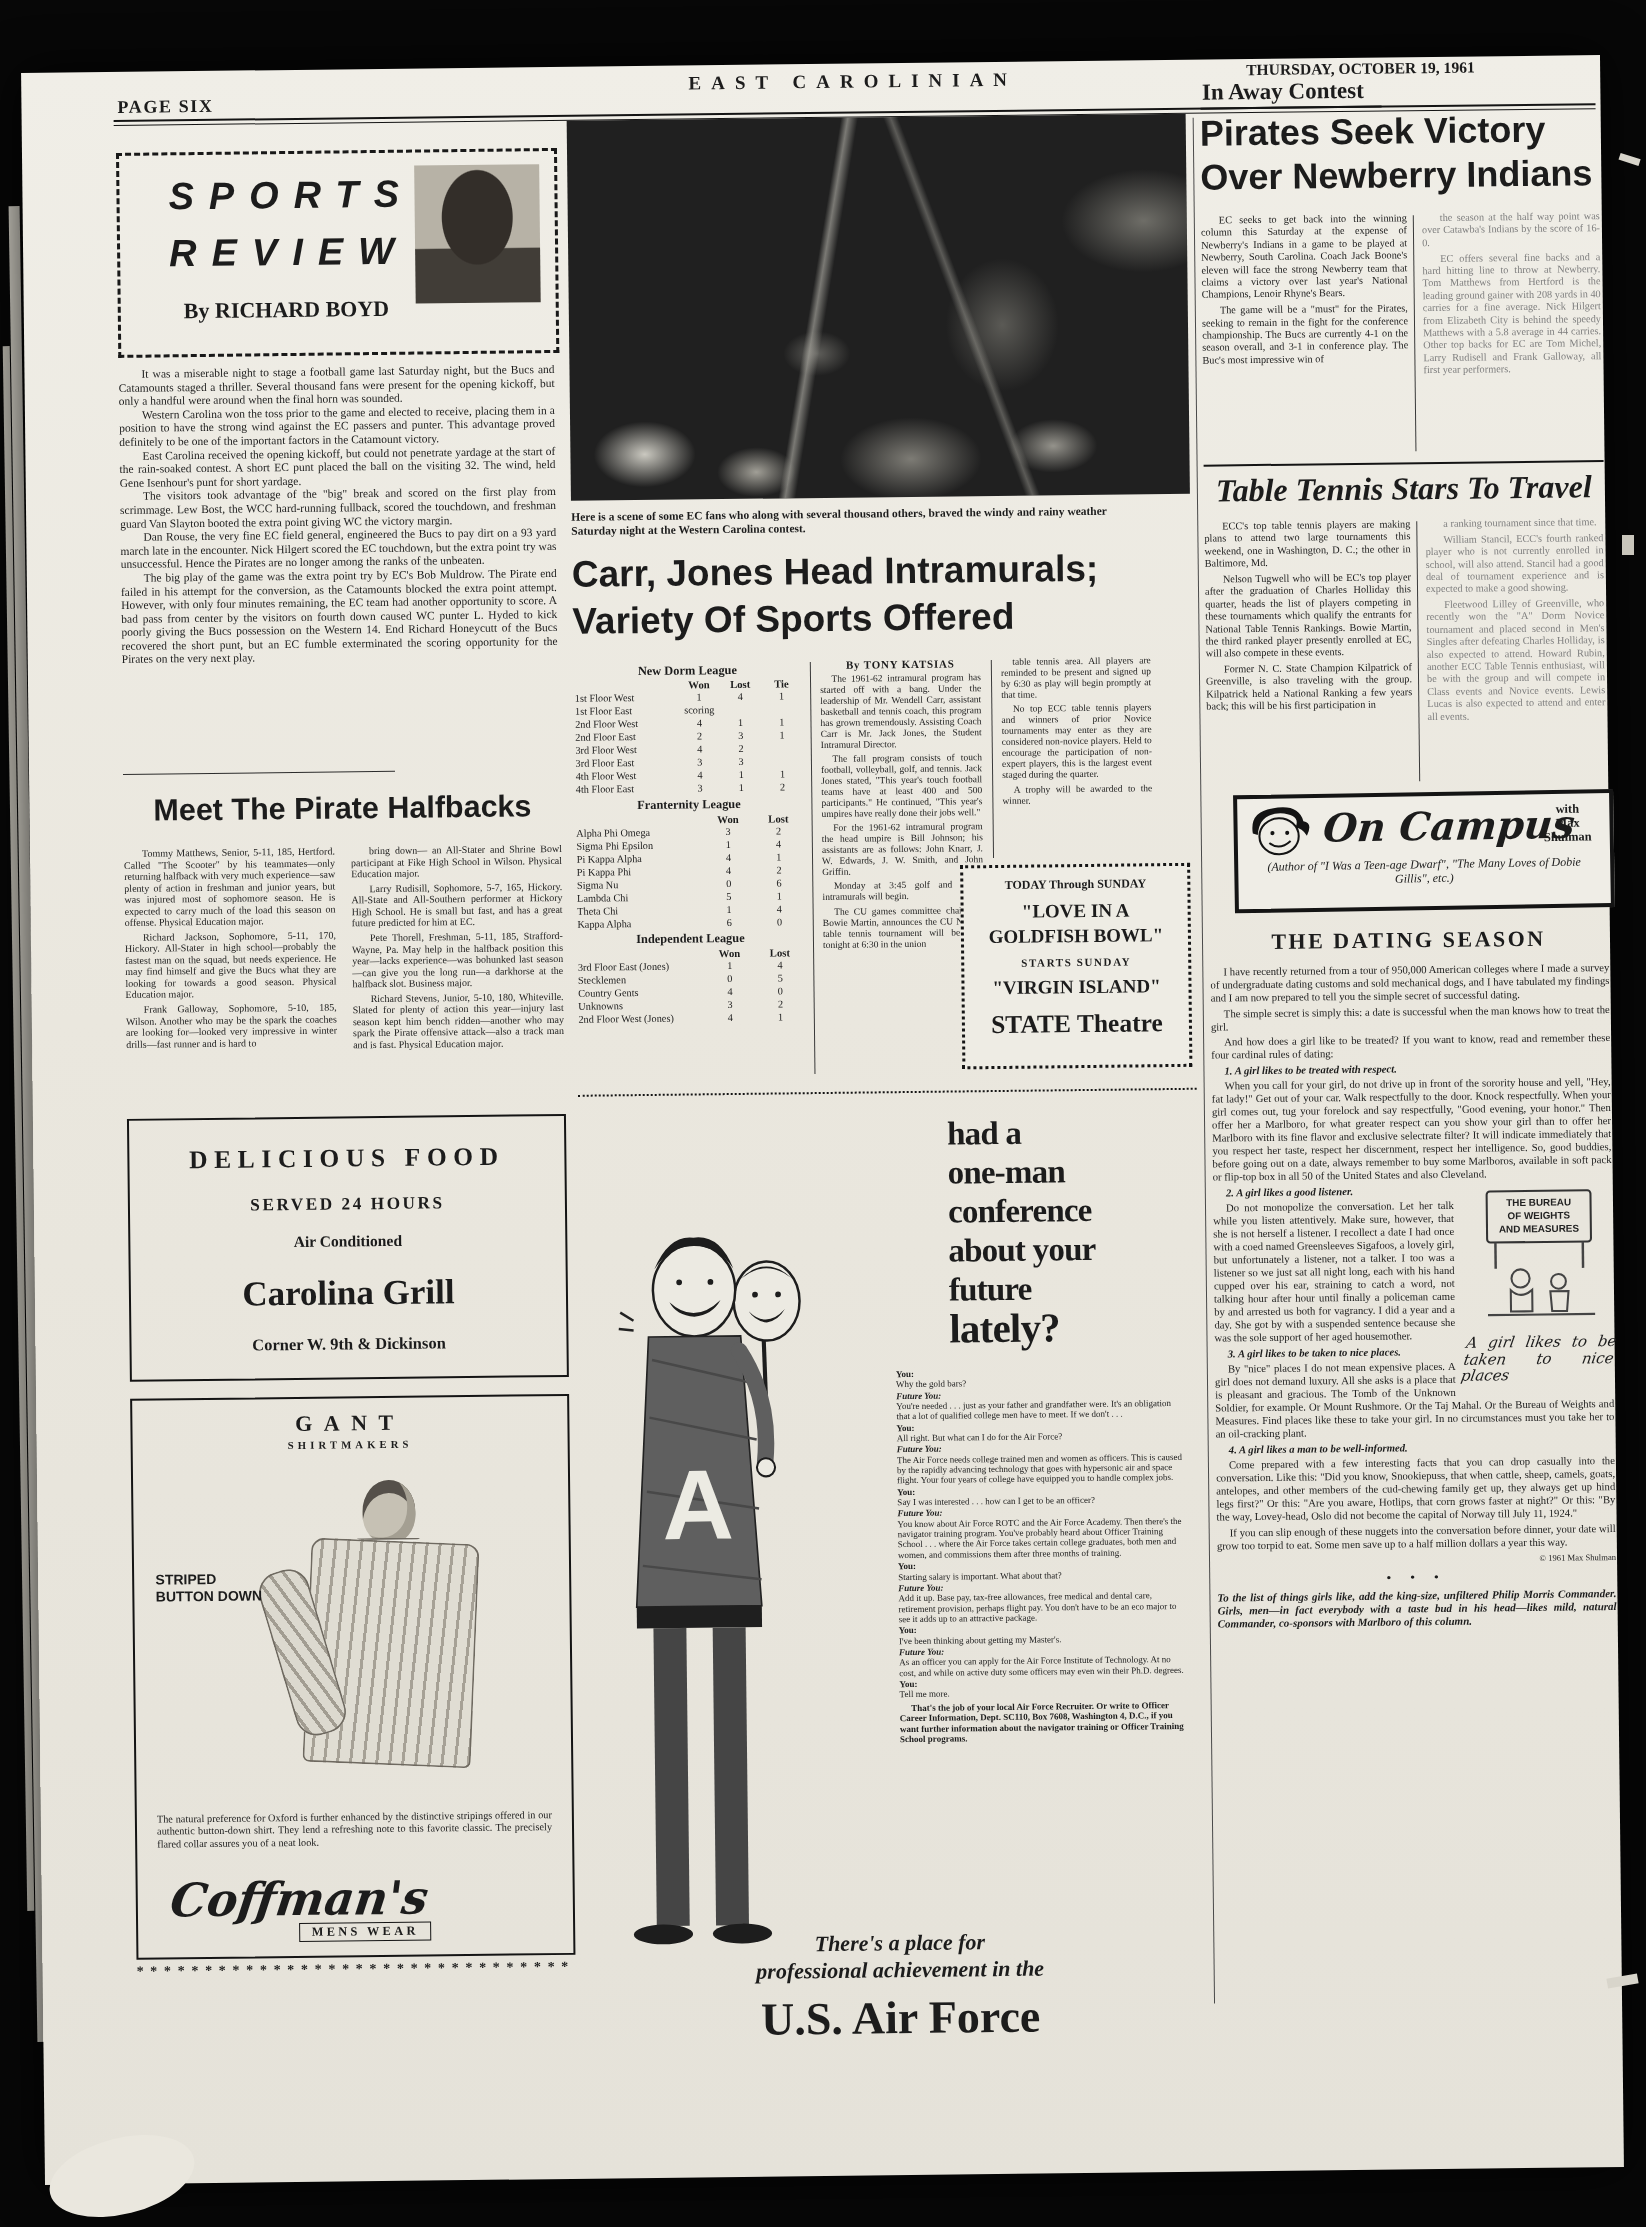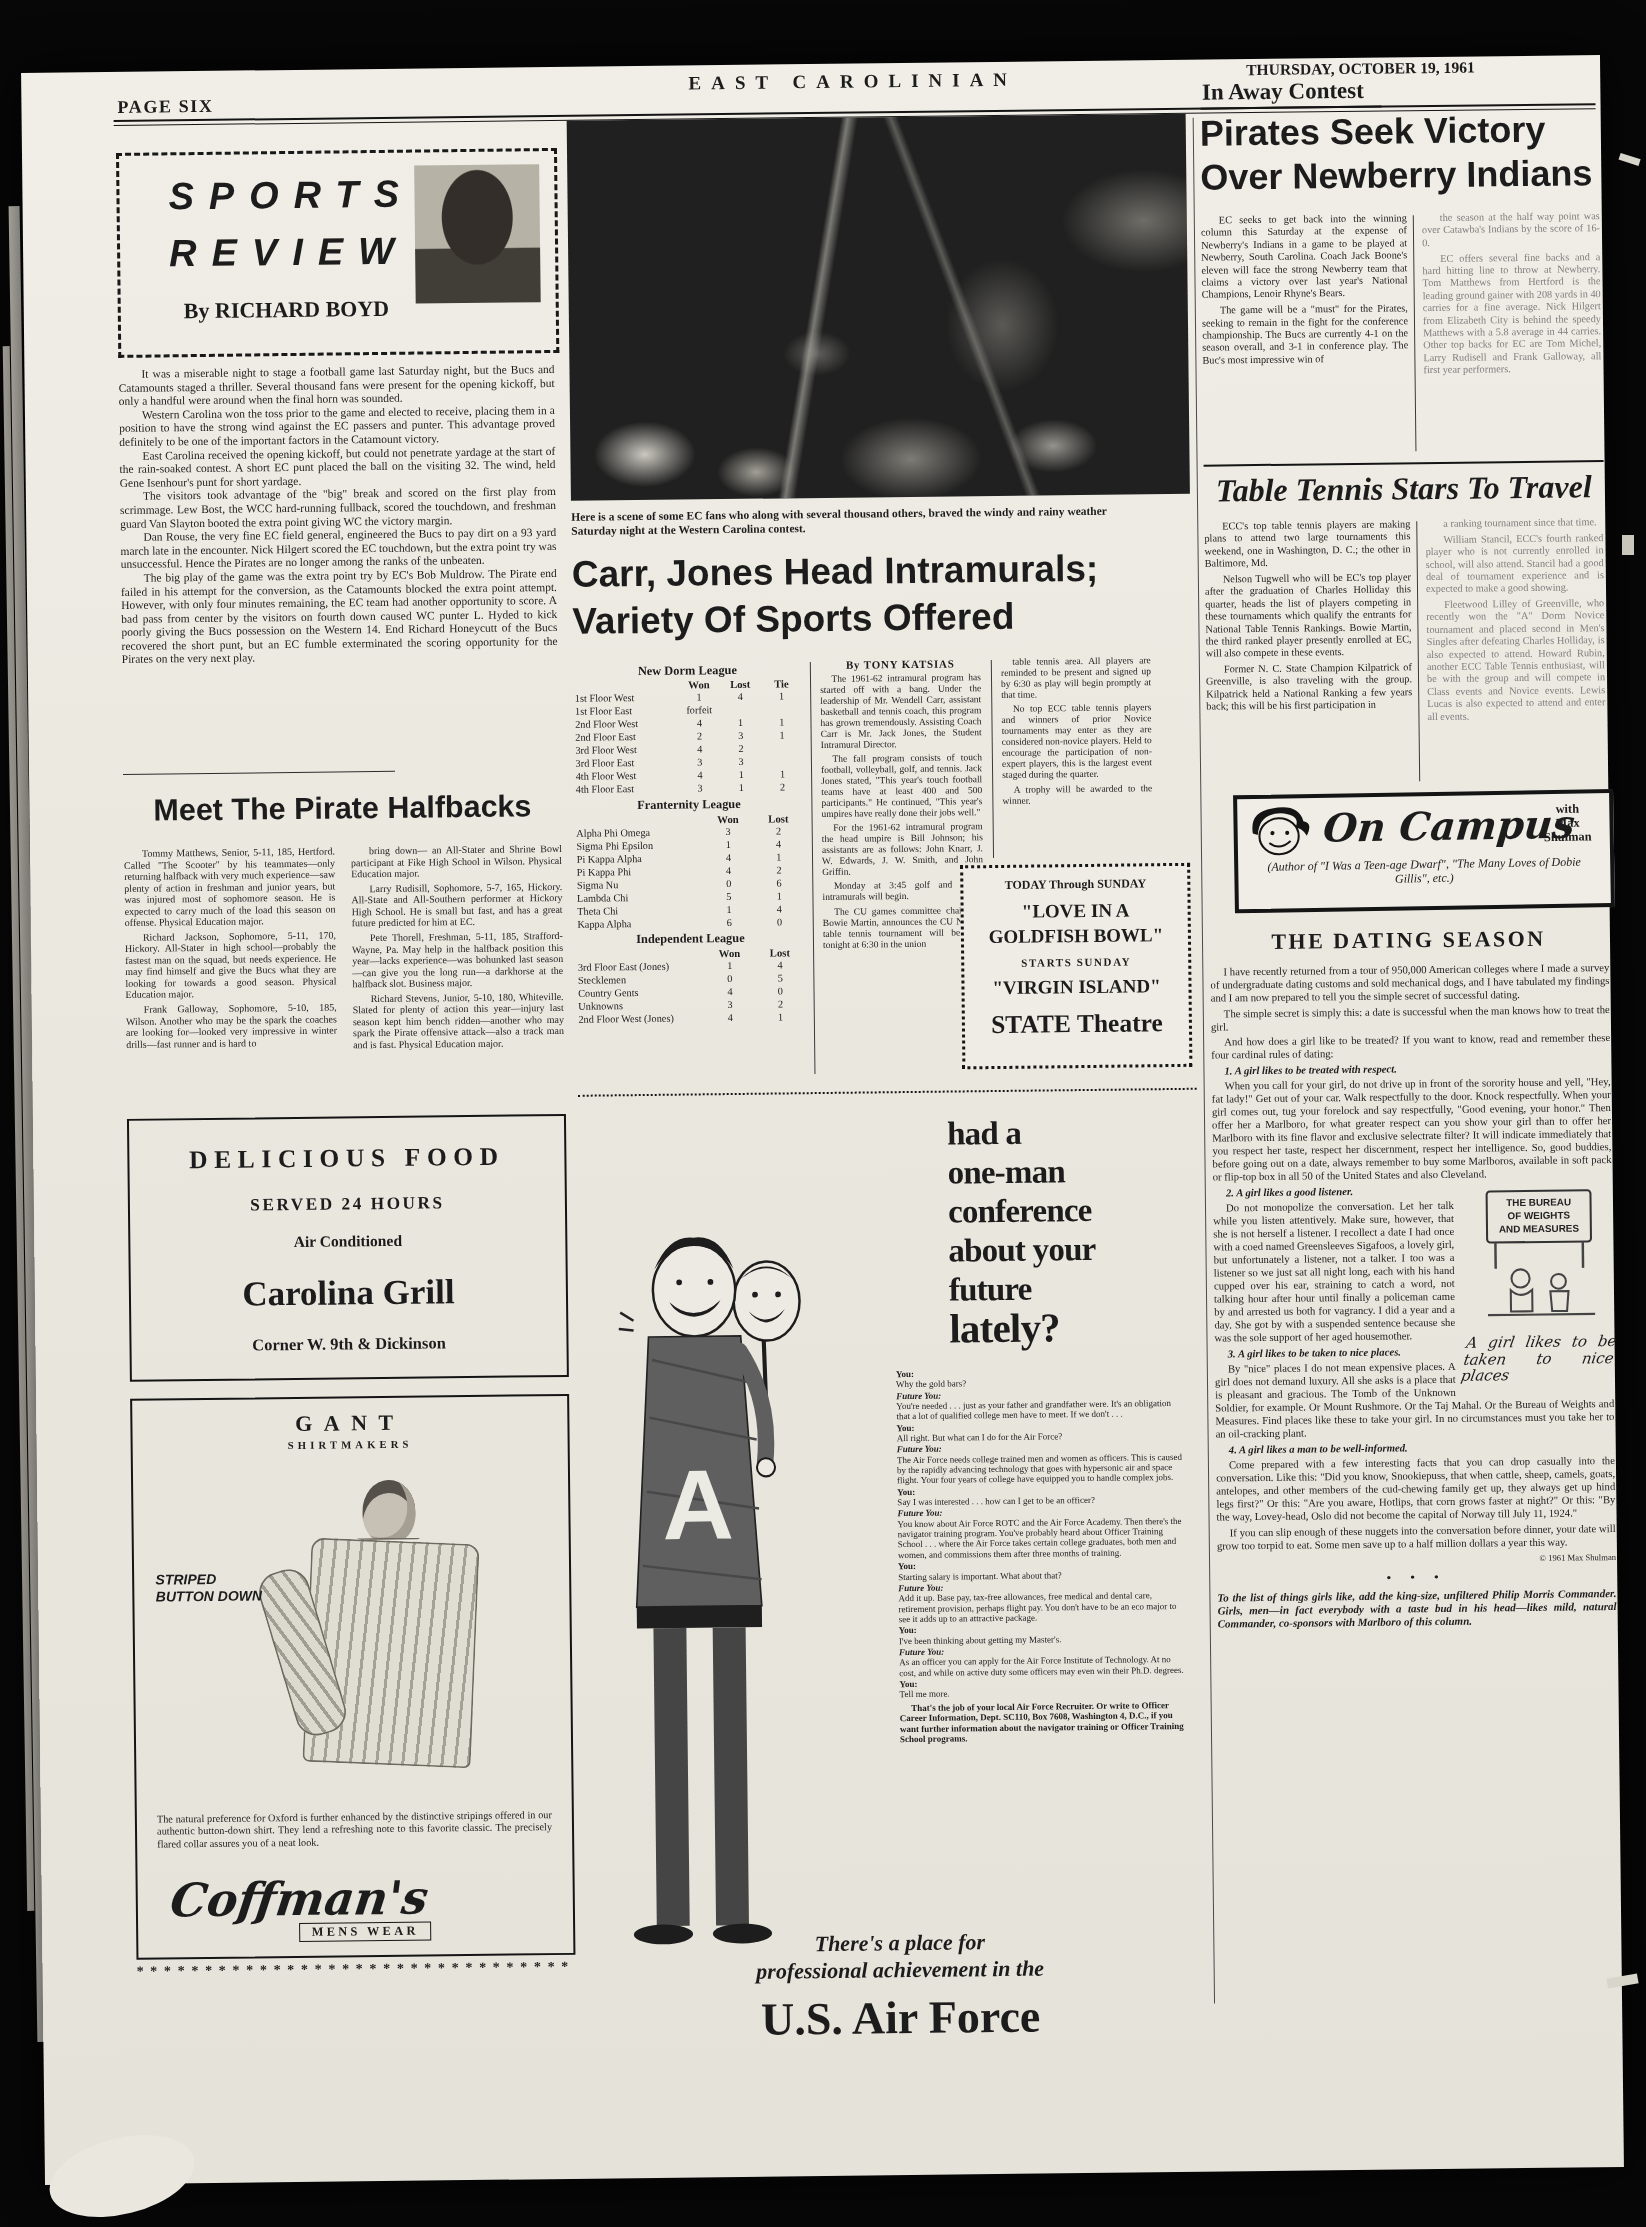--- a/index.html
+++ b/index.html
@@ -64,21 +64,21 @@
           box-shadow:inset -8.2px -6.6px 0 #a49f92, inset 0 13px 0 #55504a;}
   .g-torso{position:absolute;left:48px;top:71px;width:168px;height:224px;border-radius:13px 13px 6.6px 6.6px;
            background:repeating-linear-gradient(94deg,#e0ddd3 0 10px,#a6a196 10px 13px);transform:rotate(3deg);
            box-shadow:inset 0 0 0 1.6px #6e6960;}
   .g-arm{position:absolute;left:18px;top:97px;width:51px;height:169px;border-radius:21.4px;
          background:repeating-linear-gradient(70deg,#dcd9cf 0 9px,#a29d92 9px 12.4px);transform:rotate(-16deg);
          box-shadow:inset 0 0 0 1.6px #6e6960;}
   .g-collar{position:absolute;left:99px;top:68px;width:64px;height:21.4px;background:#efede6;
             clip-path:polygon(0 0,50% 100%,100% 0);box-shadow:inset 0 0 0 1.6px #6e6960;}
   .gant-tag{left:21.4px;top:171px;width:107px;position:absolute;font-weight:bold;font-size:14px;line-height:17.3px;
-            font-family:"Liberation Sans",sans-serif;font-style:italic;}
+            font-family:"Liberation Sans",sans-serif;}
   .gant-body{left:20px;top:413px;width:395px;position:absolute;font-size:10.3px;line-height:12.4px;text-align:justify;}
   .coffmans{left:33px;top:473px;position:absolute;font-family:"DejaVu Serif",serif;font-style:italic;font-weight:bold;
             font-size:46px;transform:skewX(-8deg);}
   .menswear{left:161px;top:524px;position:absolute;border:1.6px solid #141414;padding:0.8px 11.5px;font-weight:bold;
             font-size:12.4px;letter-spacing:3.3px;}
   .star-row{left:94px;top:1892px;width:435px;text-align:center;font-weight:bold;font-size:14px;letter-spacing:1.6px;
             white-space:nowrap;overflow:hidden;}
 
   
   .photo{left:545px;top:54px;width:619px;height:380px;background-color:#202020;
@@ -263,21 +263,21 @@
           </thead>
         <tbody>
             <tr>
               <td>1st Floor West</td>
               <td>1</td>
               <td>4</td>
               <td>1</td>
             </tr>
             <tr>
               <td>1st Floor East</td>
-              <td>forfeit</td>
+              <td>scoring</td>
               <td></td>
               <td></td>
             </tr>
             <tr>
               <td>2nd Floor West</td>
               <td>4</td>
               <td>1</td>
               <td>1</td>
             </tr>
             <tr>

